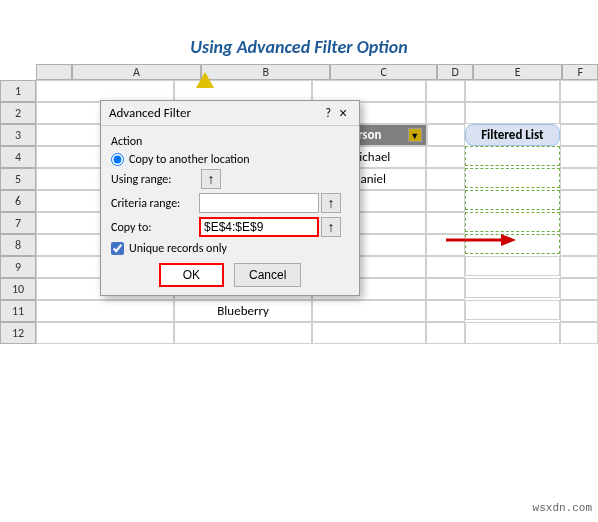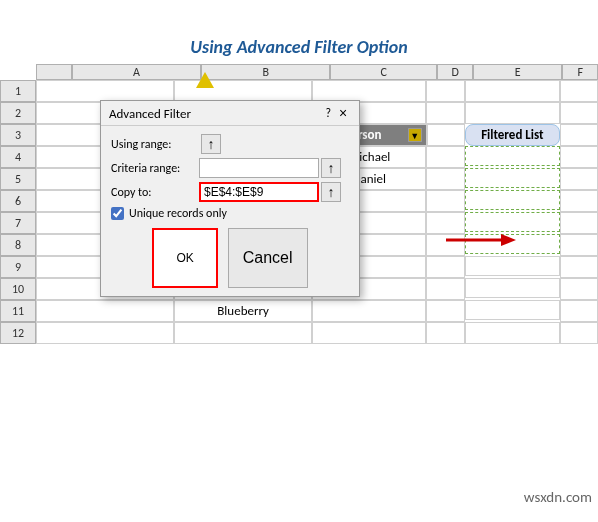--- a/index.html
+++ b/index.html
@@ -111,21 +111,20 @@
       width: 260px;
       background: #f0f0f0;
       border: 1px solid #999;
       box-shadow: 3px 3px 8px rgba(0,0,0,0.3);
       z-index: 10;
     }
 
     .dialog-titlebar {
       background: #f0f0f0;
       display: flex;
-      align-items: center;
       justify-content: space-between;
       padding: 4px 8px;
       border-bottom: 1px solid #ccc;
     }
 
     .dialog-title-text {
       font-size: 13px;
       font-weight: normal;
       color: #000;
     }
@@ -245,31 +244,32 @@
       border: 2px solid #f00;
       padding: 3px 22px;
       font-size: 12px;
       cursor: pointer;
       font-weight: normal;
     }
 
     .btn-cancel {
       background: #e8e8e8;
       border: 1px solid #aaa;
-      padding: 20px 14px;
-      font-size: 16px;
+      padding: 3px 14px;
+      font-size: 12px;
       cursor: pointer;
     }
 
     .wsxdn-watermark {
       position: absolute;
-      bottom: 16px;
+      bottom: 8px;
       right: 6px;
-      font-size: 15px;
+      font-size: 11px;
       color: #666;
+      font-family: Liberation Mono, monospace;
     }
   </style>
 </head>
 <body>
 
 <div class="spreadsheet">
 
   <div class="title-area">Using Advanced Filter Option</div>
 
   <div class="col-headers">
@@ -416,20 +416,25 @@
 
 <div class="dialog-overlay">
   <div class="dialog-titlebar">
     <span class="dialog-title-text">Advanced Filter</span>
     <div class="dialog-controls">
       <span class="dialog-help">?</span>
       <button class="dialog-close">×</button>
     </div>
   </div>
   <div class="dialog-body">
+    <div class="section-label">Action</div>
+    <div class="radio-row">
+      <input type="radio" name="filter-action" id="radio2" checked="" style="">
+      <label class="radio-label" for="radio2">Copy to another location</label>
+    </div>
 
     <div class="field-row">
       <span class="field-label">Using range:</span>
       <button class="field-btn">↑</button>
     </div>
 
     <div class="field-row">
       <span class="field-label">Criteria range:</span>
       <input class="field-input no-border" type="text" style="">
       <button class="field-btn">↑</button>

